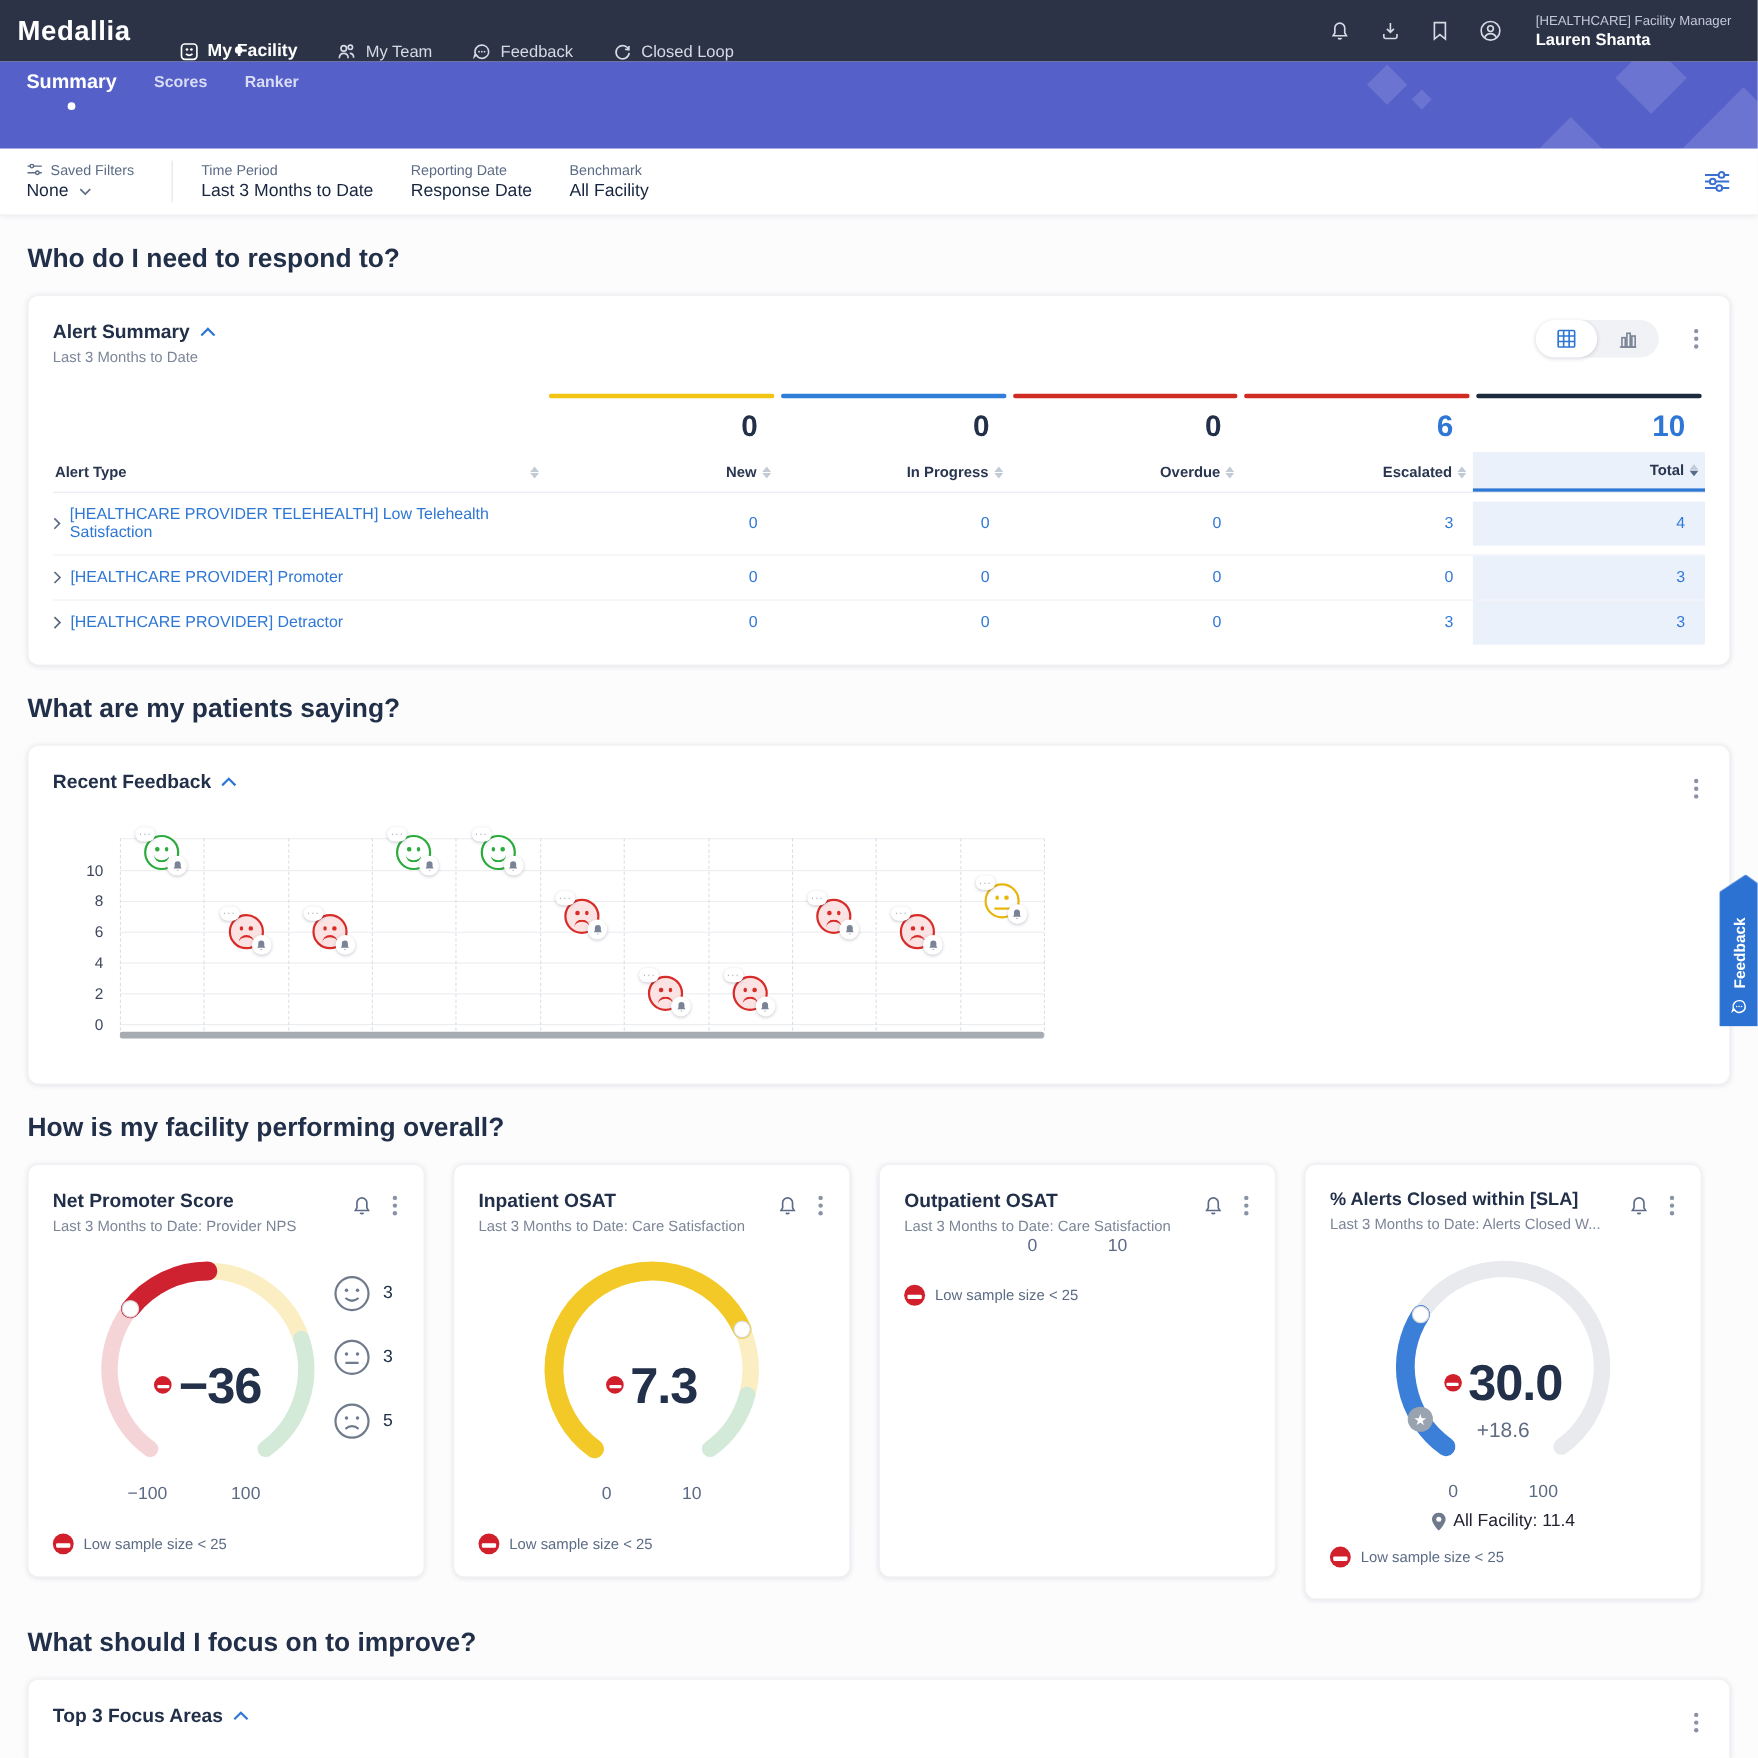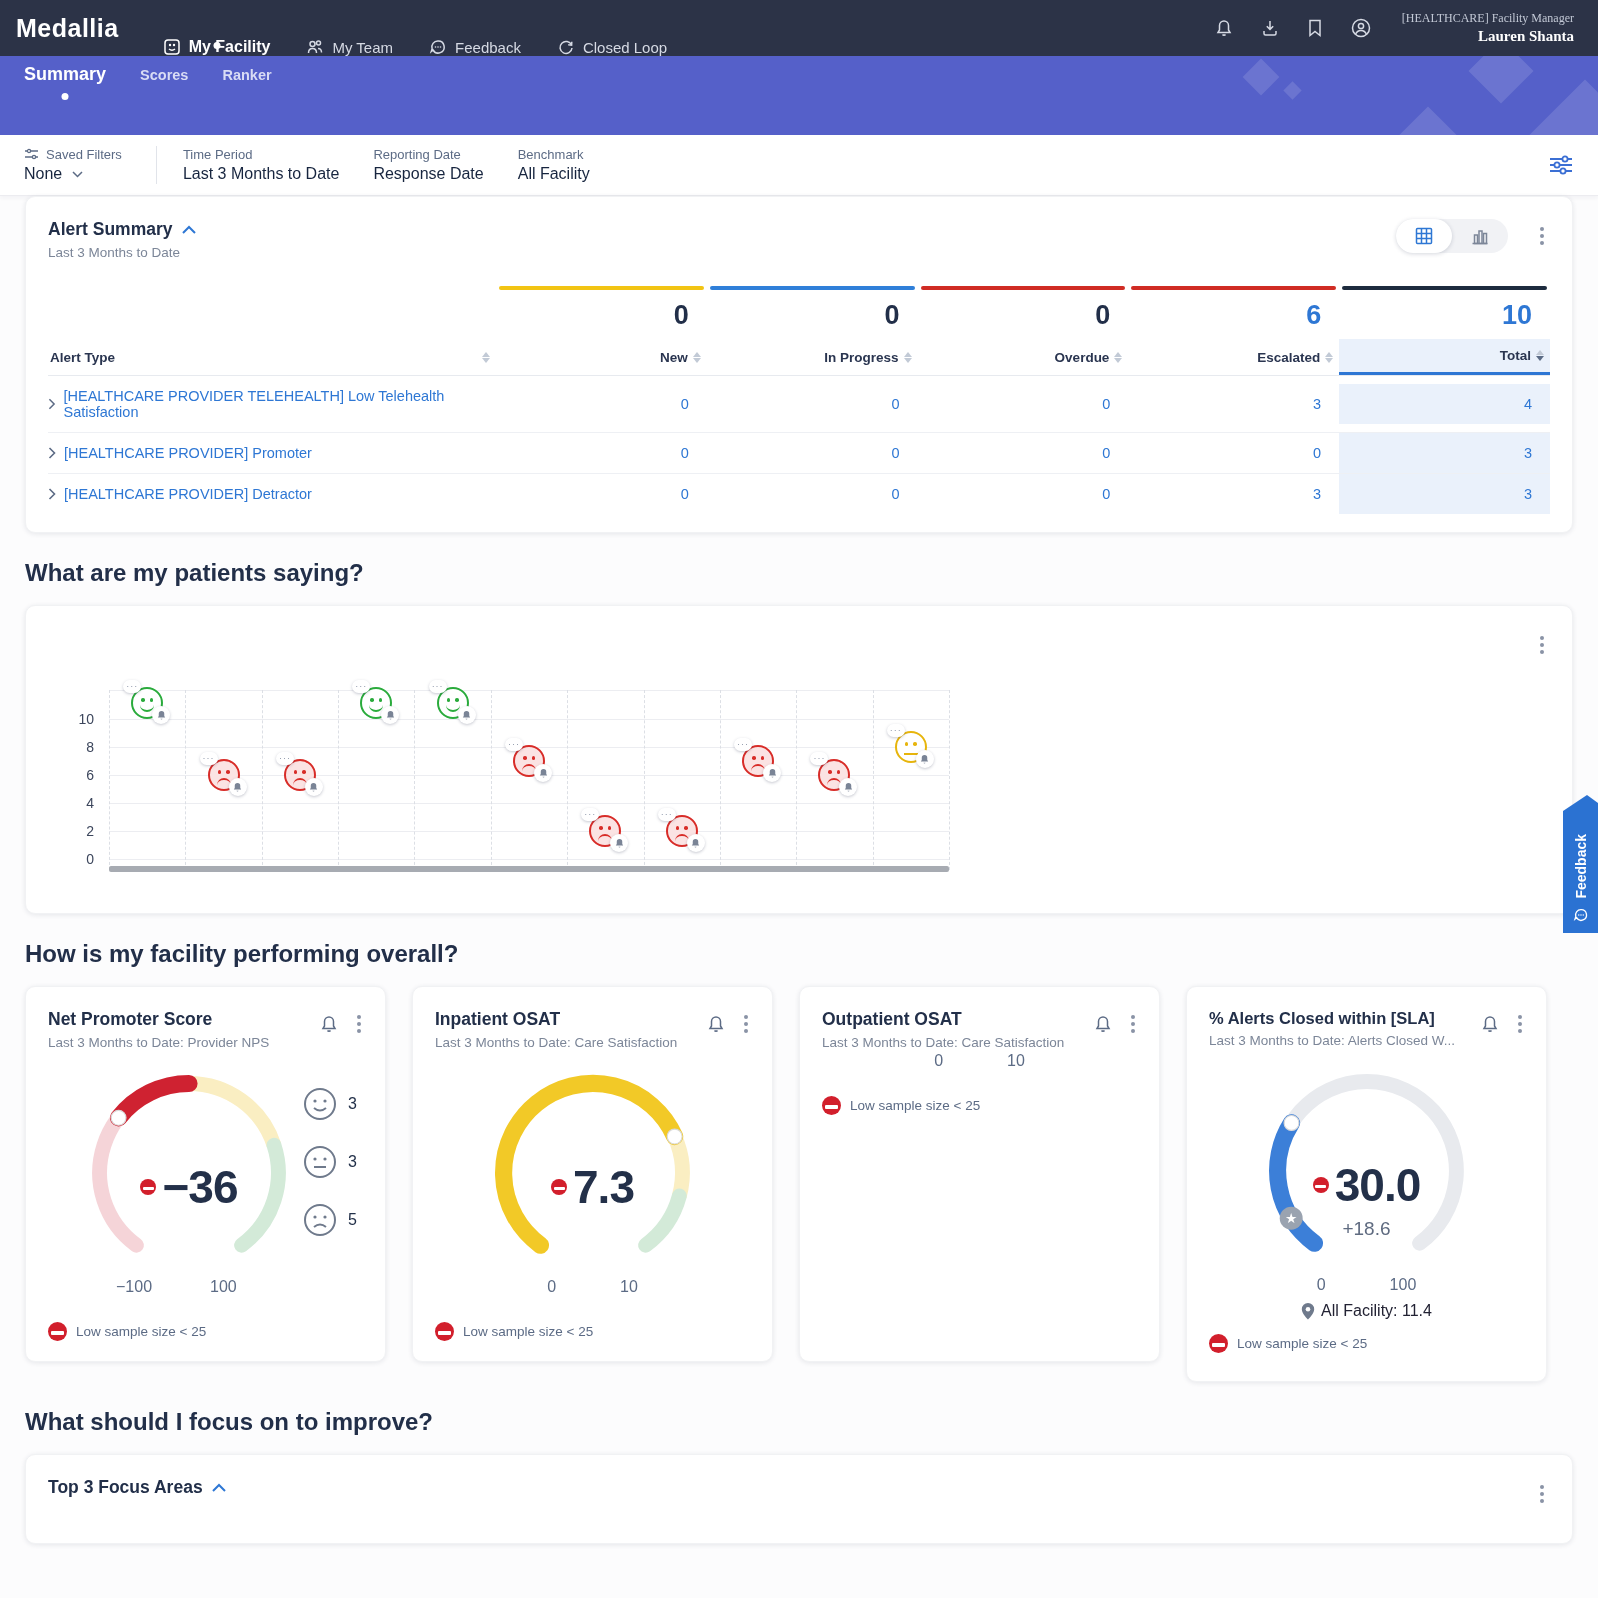--- a/index.html
+++ b/index.html
@@ -11,21 +11,21 @@
   .logo { color:#fff; font-size:25px; font-weight:700; letter-spacing:.5px; margin-right:44px; }
   .topnav-items { display:flex; align-items:center; gap:36px; flex:1; }
   .tn-item { display:flex; align-items:flex-end; gap:8px; color:#d6dae4; font-size:15px; cursor:pointer; position:relative; height:56px; }
   .tn-item svg { stroke:#d6dae4; }
   .tn-item.active { color:#fff; font-weight:700; font-size:16px; }
   .tn-item.active svg { stroke:#fff; }
   .tn-item.active::after { content:""; position:absolute; bottom:7px; left:50%; transform:translateX(-50%);
     width:7px; height:7px; border-radius:50%; background:#fff; }
   .topnav-right { display:flex; align-items:center; gap:26px; }
   .tn-icon { cursor:pointer; display:flex; }
-  .user-block { text-align:right; color:#fff; margin-left:4px;font-family:Liberation Serif, serif; }
+  .user-block { text-align:left; color:#fff; margin-left:4px; }
   .user-role { font-size:12px; color:#c3c9d6; }
   .user-name { font-size:15px; font-weight:700; margin-top:2px; }
 
   
   .subnav { height:79px; background:#5560c9; position:relative; overflow:hidden; display:flex; align-items:flex-start; padding:0 24px; }
   .diamond { position:absolute; background:rgba(255,255,255,.13); transform:rotate(45deg); }
   .sn-tabs { display:flex; align-items:center; gap:34px; position:relative; z-index:2; padding-top:8px; }
   .sn-tab { color:#d9dcf5; font-size:14.5px; font-weight:600; cursor:pointer; position:relative; }
   .sn-tab.active { color:#fff; font-size:18px; font-weight:700; }
   .sn-tab.active::after { content:""; position:absolute; left:50%; transform:translateX(-50%); bottom:-15px;
@@ -262,20 +262,21 @@
         <path d="M2 5 h22 M2 11 h22 M2 17 h22"></path>
         <circle cx="17" cy="5" r="2.6" fill="#fff"></circle>
         <circle cx="9" cy="11" r="2.6" fill="#fff"></circle>
         <circle cx="15" cy="17" r="2.6" fill="#fff"></circle>
       </svg>
   </span>
 </div>
 
 <div class="content">
 
+  <h1 class="sec-title">Who do I need to respond to?</h1>
 
   <div class="card alert-card">
     <div class="card-head">
       <span class="card-title">Alert Summary</span>
       <svg width="14" height="9" viewBox="0 0 14 9" fill="none" stroke="#2e77d4" stroke-width="2">
           <path d="M1 8 L7 2 L13 8"></path>
         </svg>
     </div>
     <div class="card-sub">Last 3 Months to Date</div>
 
@@ -401,20 +402,26 @@
         <div class="cellv">0</div>
         <div class="cellv">3</div>
         <div class="cellv tot-col">3</div>
       </div>
     </div>
   </div>
 
   <h1 class="sec-title">What are my patients saying?</h1>
 
   <div class="card fb-card">
+    <div class="fb-head card-head">
+      <span class="card-title">Recent Feedback</span>
+      <svg width="14" height="9" viewBox="0 0 14 9" fill="none" stroke="#2e77d4" stroke-width="2">
+          <path d="M1 8 L7 2 L13 8"></path>
+        </svg>
+    </div>
     <span class="kebab fb-kebab">
         <span></span>
         <span></span>
         <span></span>
       </span>
     <div class="plot-wrap" id="fb-plot">
         <div class="ylab" style="left: 28px; top: 105px;">10</div>
         <div class="hline" style="top: 113px;"></div>
         <div class="ylab" style="left: 28px; top: 133px;">8</div>
         <div class="hline" style="top: 141px;"></div>

